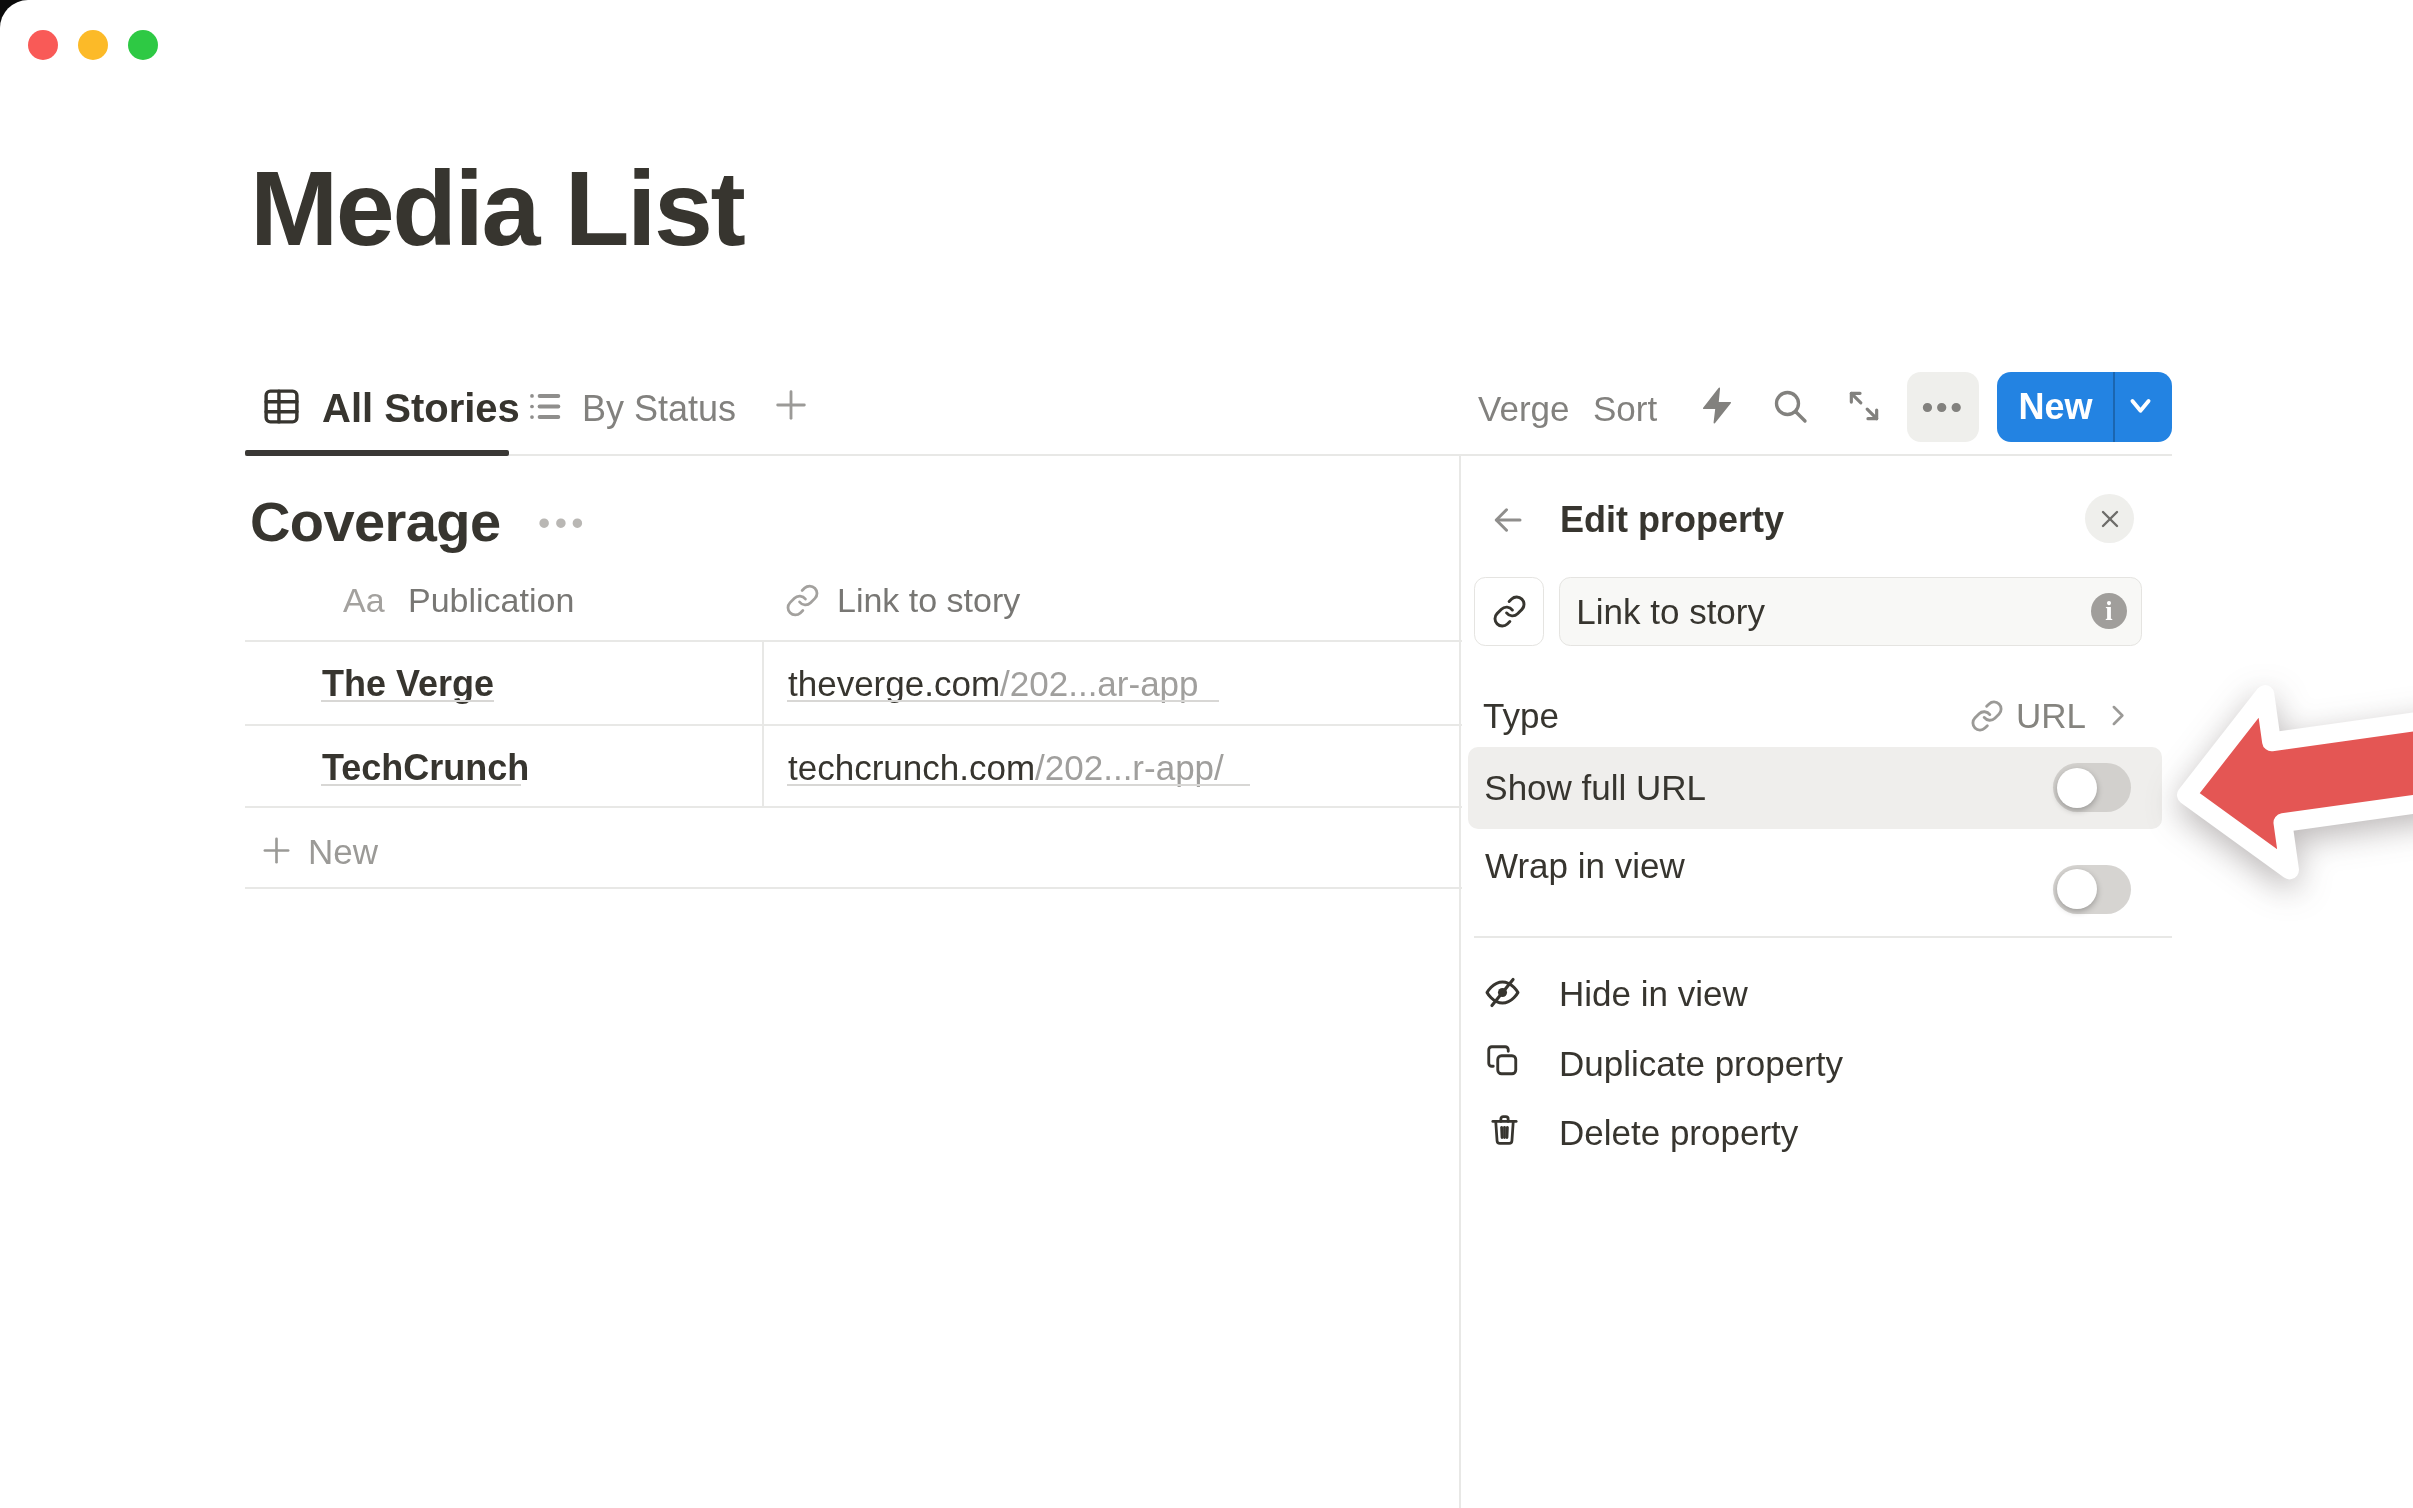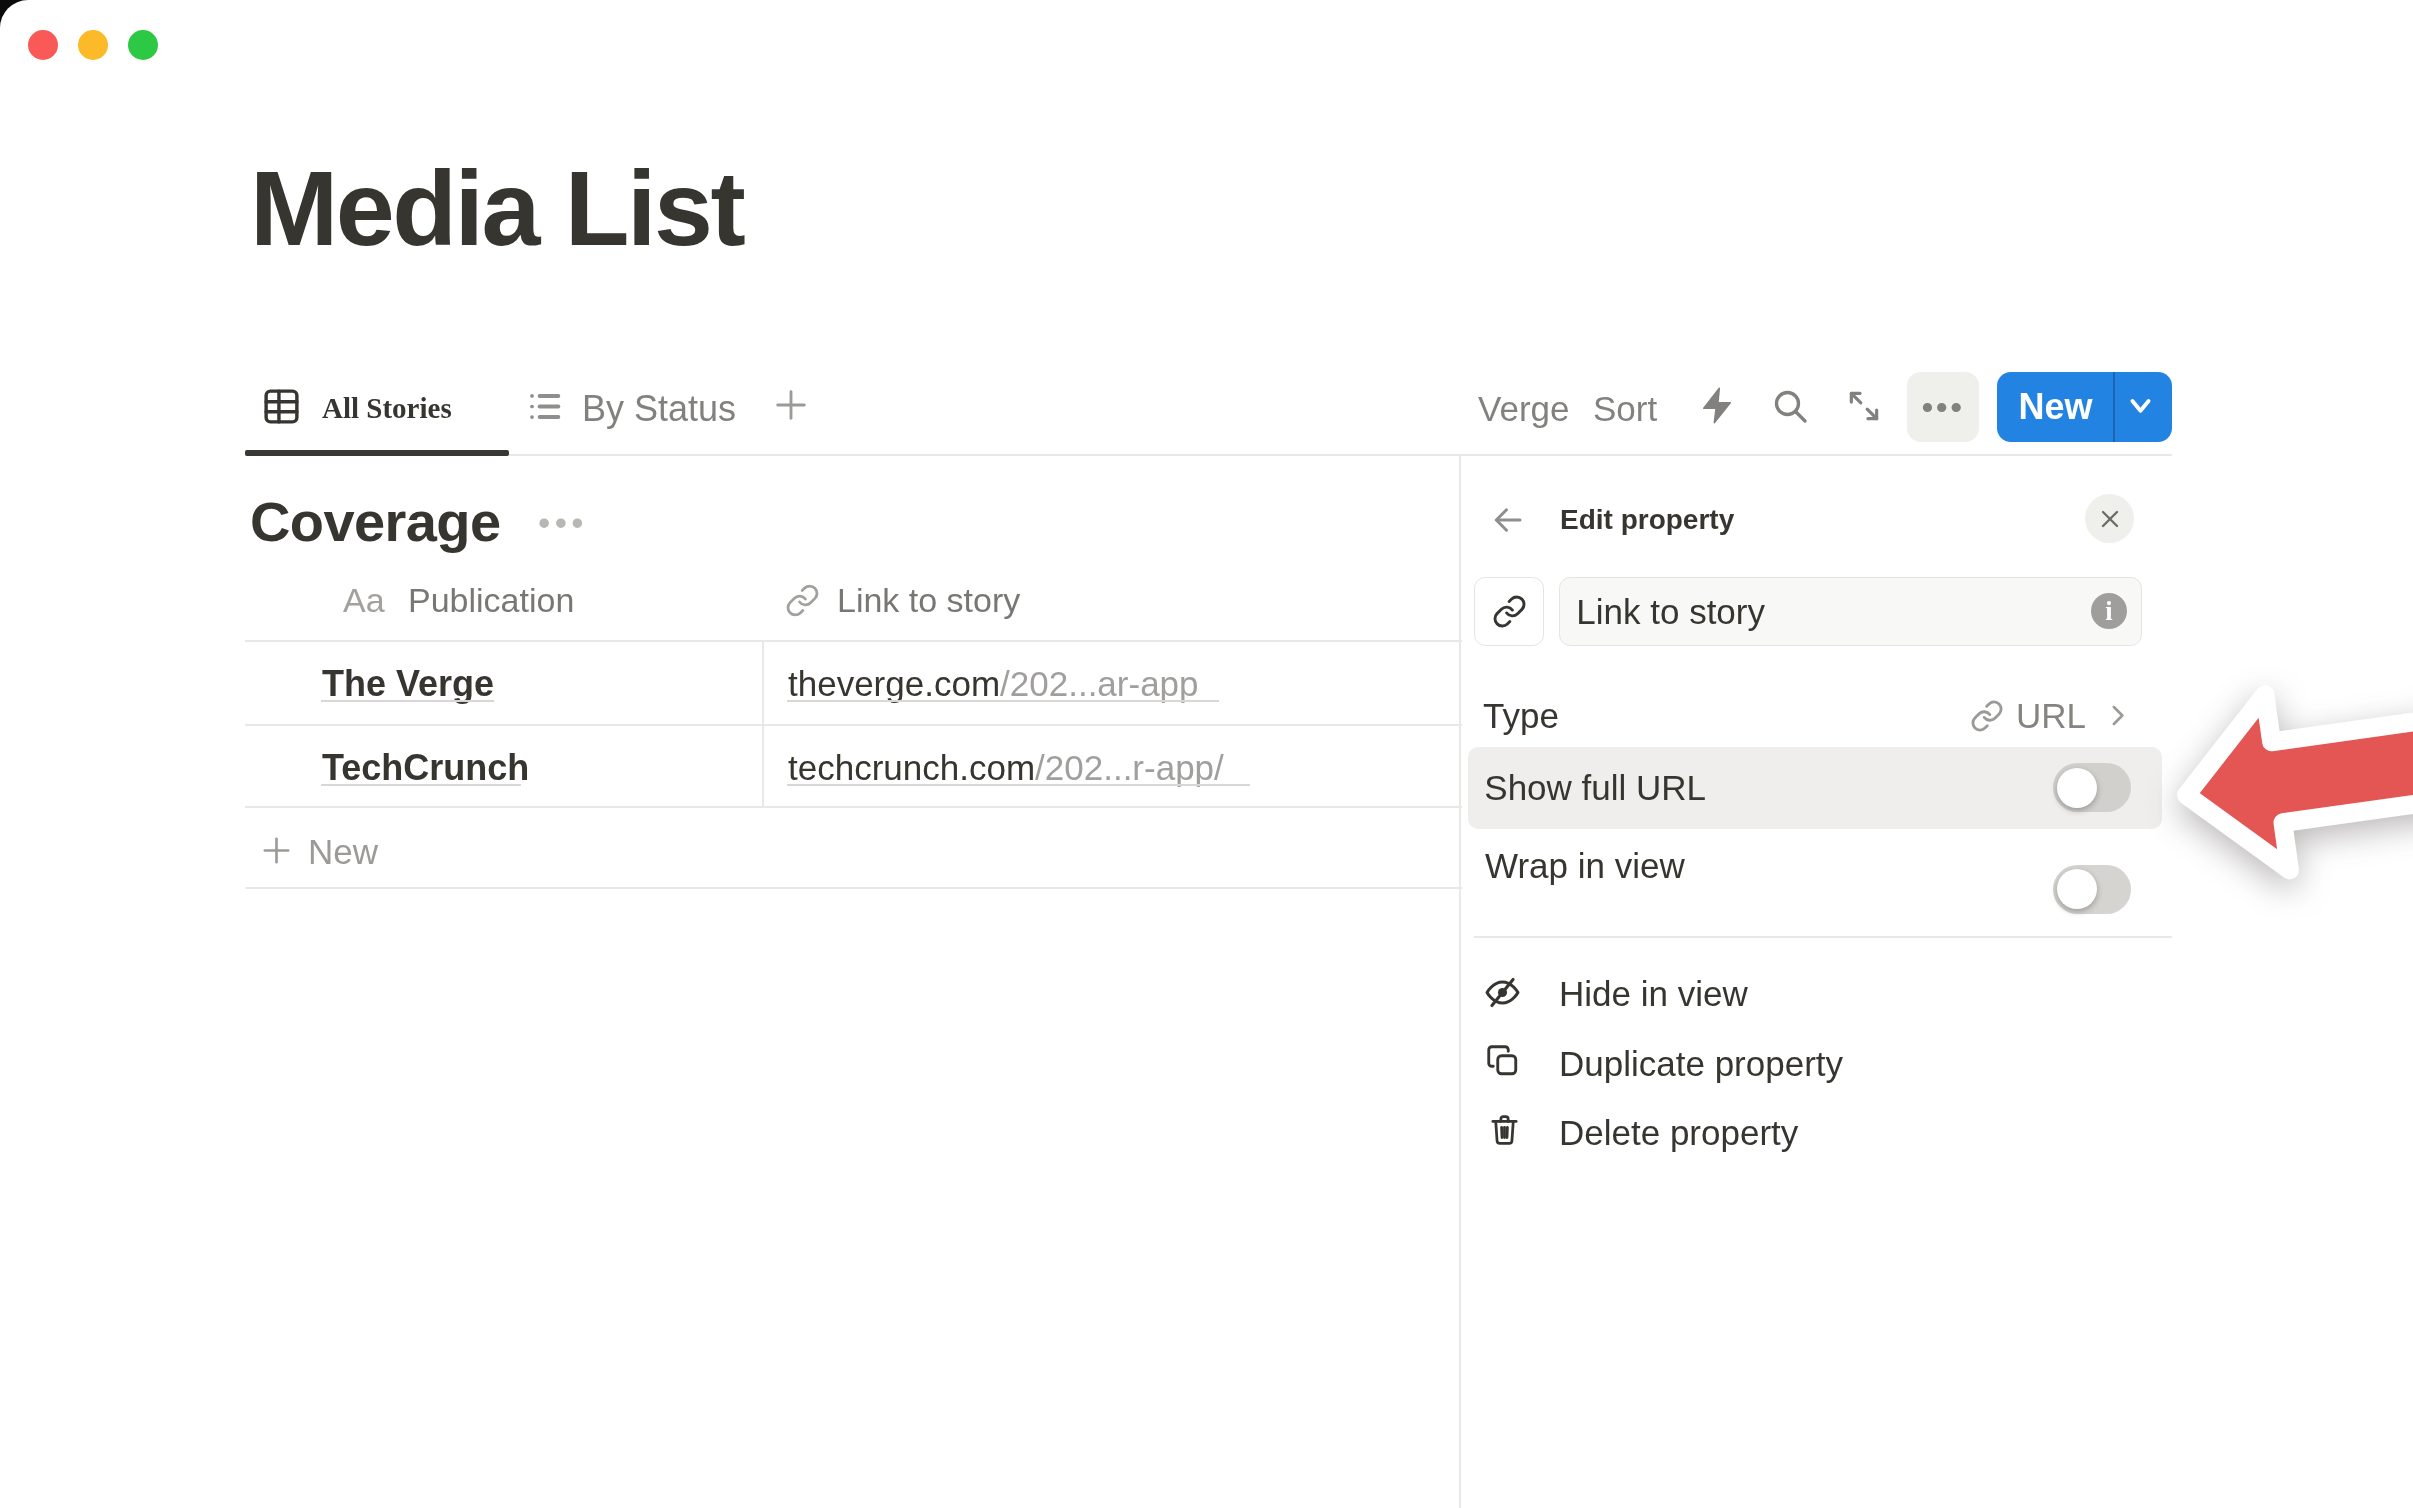--- a/index.html
+++ b/index.html
@@ -12,21 +12,21 @@
   .dot { border-radius:50%; width:30px; height:30px; }
   .hline { background:#e8e8e6; height:1.9px; }
   .vline { background:#e8e8e6; width:1.9px; }
   .cell-underline { background:#d8d7d5; height:1.9px; position:absolute; }
   .icon svg { display:block; }
   .toggle { position:absolute; width:78px; height:49px; border-radius:25px; background:#d6d4d1; }
   .toggle .knob { position:absolute; left:4.4px; top:4.4px; width:40px; height:40px; border-radius:50%; background:#ffffff; box-shadow:0 2.5px 6.3px rgba(0,0,0,0.28); }
   .menu-label { font-size:35px; color:#37352f; }
   #page-title { font-size:106px; font-weight:700; letter-spacing:-2.5px; color:#37352f; }
   #coverage-title { font-size:56px; font-weight:700; letter-spacing:-0.6px; color:#37352f; }
-  .tab-label-active { font-size:29px; font-weight:600; color:#37352f;font-family:Liberation Serif, serif; }
+  .tab-label-active { font-size:40px; font-weight:600; color:#37352f; }
   .tab-label { font-size:36px; font-weight:500; color:#82817e; }
   .tool-label { font-size:35px; font-weight:500; color:#82817e; }
   .hdr-label { font-size:34px; color:#787774; }
   .hdr-prefix { font-size:34px; color:#a3a19e; }
   .cell-title { font-size:36px; font-weight:600; color:#37352f; }
   .cell-url { font-size:35px; }
   .url-rest { color:#a09f9d; }
   .panel-text { font-size:35px; color:#37352f; }
   #new-button { background:#2383e2; border-radius:14px; }
   #more-button, #close-button { background:#efefec; }
@@ -154,21 +154,21 @@
   <div class="abs hline" style="left:245px; top:887px; width:1217px;"></div>
 
   <div class="abs vline" style="left:1459px; top:456px; height:1052px;"></div>
 
   <div class="abs icon" style="left:1490px; top:502px; color:#8f8e8c;">
     <svg width="36" height="36" viewBox="0 0 24 24" fill="none" stroke="currentColor" stroke-width="2" stroke-linecap="round" stroke-linejoin="round">
       <line x1="20" y1="12" x2="4.5" y2="12"></line>
           <polyline points="11,5.2 4.2,12 11,18.8"></polyline>
     </svg>
   </div>
-  <div class="abs flexc" style="left:1560px; top:500px; height:40px; font-size:28px; font-weight:700; color:#37352f;">Edit property</div>
+  <div class="abs flexc" style="left:1560px; top:500px; height:40px; font-size:36px; font-weight:700; color:#37352f;">Edit property</div>
   <div id="close-button" class="abs flexc" style="left:2085px; top:494px; width:49px; height:49px; border-radius:50%; justify-content:center;">
     <svg width="24" height="24" viewBox="0 0 24 24" fill="none" stroke="#6e6d6a" stroke-width="2.4" stroke-linecap="round">
       <line x1="5" y1="5" x2="19" y2="19"></line>
           <line x1="19" y1="5" x2="5" y2="19"></line>
     </svg>
   </div>
 
   <div class="abs flexc" style="left:1474px; top:577px; width:70px; height:69px; border-radius:11.3px; border:1.3px solid #e5e4e1; background:#fff; justify-content:center; color:#37352f;">
     <svg width="35" height="35" viewBox="0 0 24 24" fill="none" stroke="currentColor" stroke-width="2" stroke-linecap="round" stroke-linejoin="round">
       <path d="M10 13a5 5 0 0 0 7.54.54l3-3a5 5 0 0 0-7.07-7.07l-1.72 1.71"></path>

